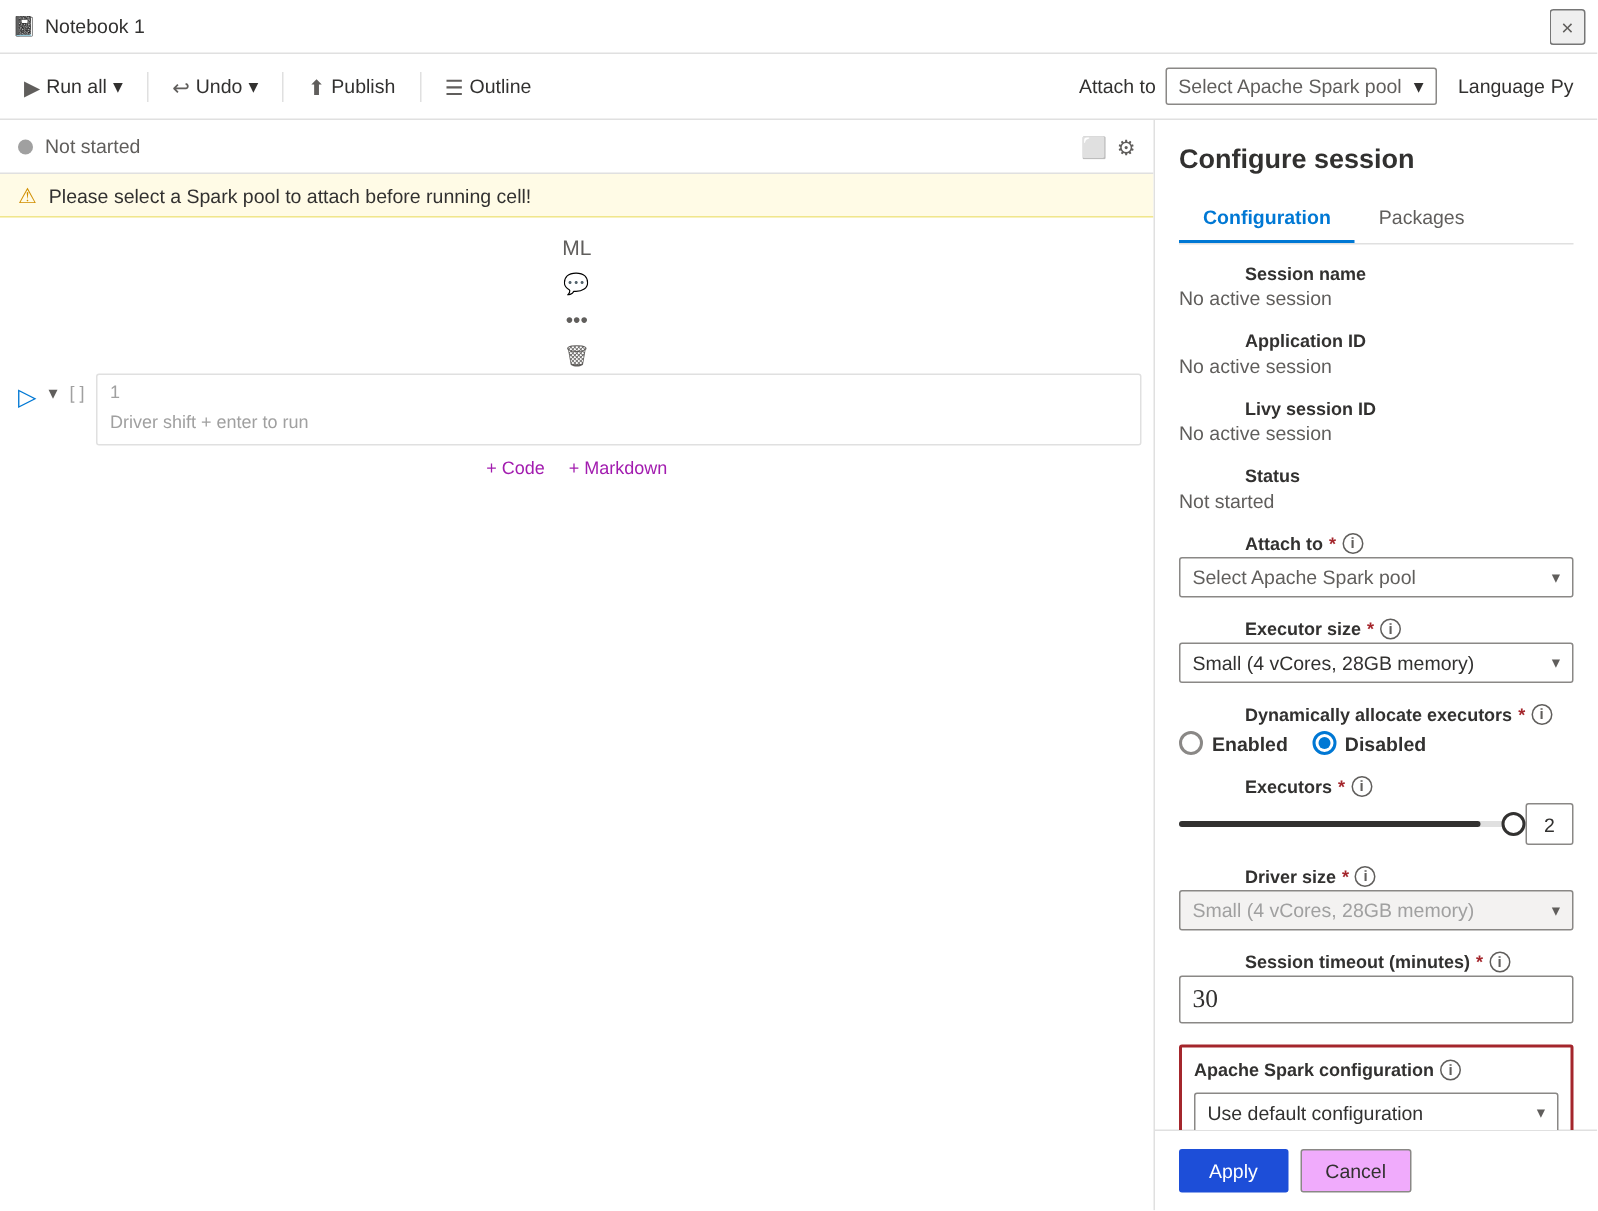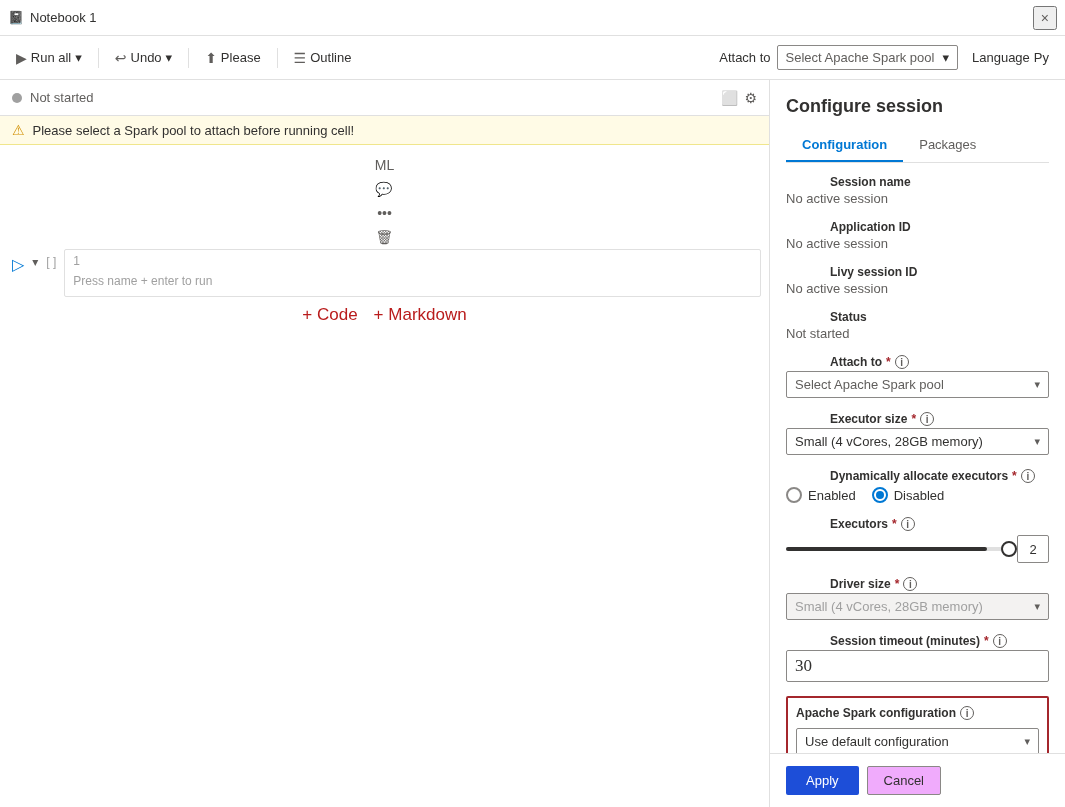--- a/index.html
+++ b/index.html
@@ -76,21 +76,21 @@
     .cell-content-wrapper { flex: 1; border: 1px solid #e0e0e0; border-radius: 2px; margin-left: 4px; }
     .cell-line-number { color: #a0a0a0; font-size: 12px; padding: 4px 8px; }
     .cell-prompt { color: #a0a0a0; font-size: 12px; padding: 2px 8px 8px 8px; }
 
     
     .add-cell-bar {
       display: flex; justify-content: center; align-items: center; padding: 8px; gap: 16px;
     }
     .add-cell-btn {
       display: flex; align-items: flex-start; gap: 4px; background: none; border: none;
-      cursor: pointer; color: #b91c1c; font-size: 17px;
+      cursor: pointer; color: #a21caf; font-size: 12px;
     }
 
     
     .right-panel {
       width: 295px; display: flex; flex-direction: column; overflow: hidden; background: #fff;
     }
     .panel-header {
       padding: 16px 16px 0 16px;
     }
     .panel-title { font-size: 18px; font-weight: 600; color: #323130; margin-bottom: 12px; }
@@ -119,21 +119,21 @@
     .dropdown-field {
       display: flex; align-items: center; border: 1px solid #8a8886; padding: 5px 8px;
       border-radius: 2px; cursor: pointer; background: #fff; justify-content: space-between;
     }
     .dropdown-field.disabled { background: #f3f2f1; color: #a0a0a0; }
     .dropdown-text { font-size: 13px; color: #323130; }
     .dropdown-text.placeholder { color: #605e5c; }
     .dropdown-chevron { color: #605e5c; font-size: 11px; }
 
     
-    .radio-group { display: flex; gap: 16px; align-items: center; margin-top: 4px; }
+    .radio-group { display: flex; gap: 16px; align-items: center; margin-top: 4px; font-weight: bold; }
     .radio-item { display: flex; align-items: center; gap: 6px; cursor: pointer; }
     .radio-circle {
       width: 16px; height: 16px; border-radius: 50%; border: 2px solid #8a8886;
       display: flex; align-items: center; justify-content: center;
     }
     .radio-circle.selected { border-color: #0078d4; }
     .radio-circle.selected::after {
       content: ''; width: 8px; height: 8px; border-radius: 50%; background: #0078d4;
     }
     .radio-label { font-size: 13px; color: #323130; }
@@ -200,21 +200,21 @@
   </button>
   <div class="toolbar-sep"></div>
   <button class="toolbar-btn">
     <span class="icon">↩</span>
     <span>Undo</span>
     <span>▾</span>
   </button>
   <div class="toolbar-sep"></div>
   <button class="toolbar-btn">
     <span class="icon">⬆</span>
-    <span>Please</span>
+    <span>Publish</span>
   </button>
   <div class="toolbar-sep"></div>
   <button class="toolbar-btn">
     <span class="icon">☰</span>
     <span>Outline</span>
   </button>
   <div class="attach-to-group">
     <span>Attach to</span>
     <div class="attach-to-dropdown">
       <span style="color:#605e5c;">Select Apache Spark pool</span>
@@ -254,21 +254,21 @@
           <button class="cell-tool-btn">•••</button>
           <button class="cell-tool-btn">🗑</button>
         </div>
 
         <div class="cell">
           <button class="cell-run-btn">▷</button>
           <button class="cell-expand-btn">▾</button>
           <span class="cell-number">[ ]</span>
           <div class="cell-content-wrapper">
             <div class="cell-line-number">1</div>
-            <div class="cell-prompt">Press name + enter to run</div>
+            <div class="cell-prompt">Driver shift + enter to run</div>
           </div>
         </div>
       </div>
 
       <div class="add-cell-bar">
         <button class="add-cell-btn">
           <span>+ Code</span>
         </button>
         <button class="add-cell-btn">
           <span>+ Markdown</span>

